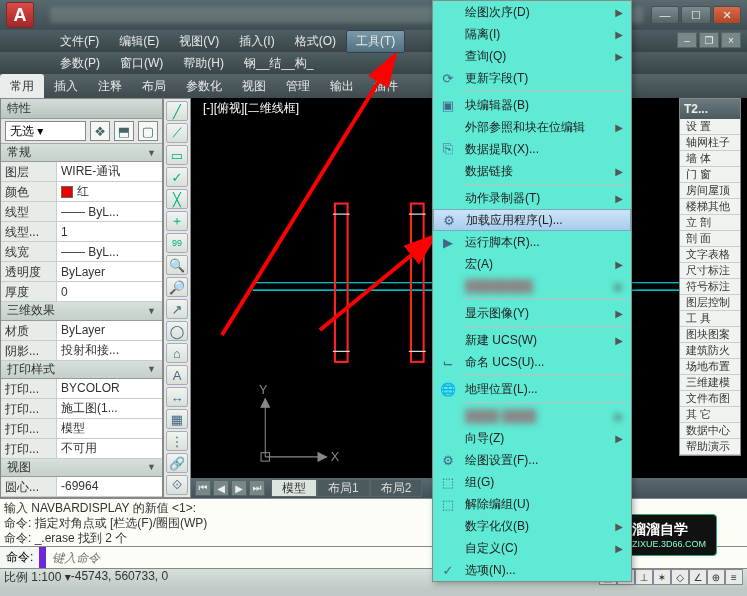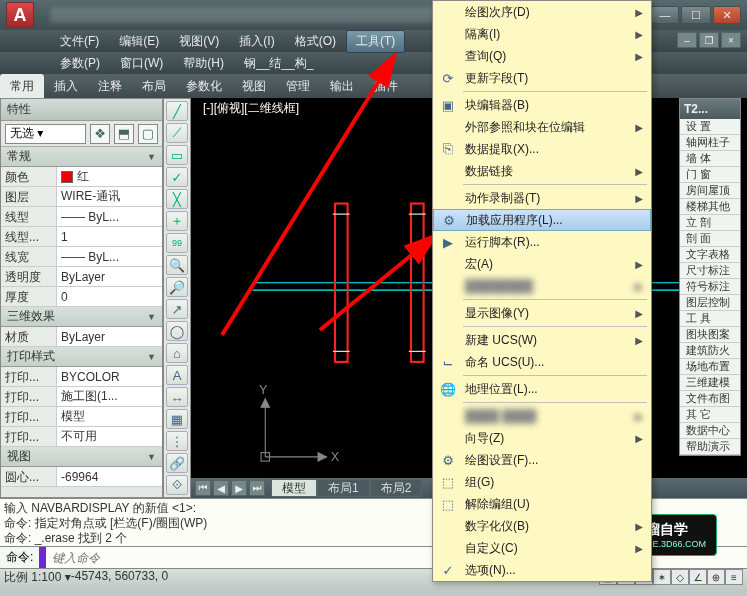--- a/index.html
+++ b/index.html
@@ -57,21 +57,21 @@
 .cmdhist{height:48px;background:#fdfdf8;border-top:1px solid #888;color:#333;padding:2px 4px;font-size:11px;line-height:15px;overflow:hidden}
 .cmdline{height:22px;background:#fdfdf8;display:flex;align-items:center;border-top:1px solid #888}
 .cmdline .lbl{background:#f4f8f4;padding:2px 6px;border-right:7px solid #6d28d9}
 .cmdline input{flex:1;border:none;background:#fdfdf8;padding:2px 6px;outline:none;font-style:italic;color:#888}
 
 
 .statusbar{height:22px;background:linear-gradient(#d8e0dc,#c0c8c4);display:flex;border-top:1px solid #888;padding:0 4px;color:#333;font-size:11px}
 .sb-btn{width:18px;height:16px;border:1px solid #889;background:#e8ece8;display:flex;align-items:center;justify-content:center;font-size:10px}
 
 
-.menu-overlay{position:absolute;left:432px;top:0;width:220px;background:#fef9c3;border:1px solid #8a8a8a;box-shadow:2px 2px 6px rgba(0,0,0,.3);z-index:100}
+.menu-overlay{position:absolute;left:432px;top:0;width:200px;background:#5eead4;border:1px solid #8a8a8a;box-shadow:2px 2px 6px rgba(0,0,0,.3);z-index:100}
 .mrow{height:22px;display:flex;align-items:center;padding:0 8px 0 32px;position:relative;color:#222}
 .mrow .mi-ico{position:absolute;left:6px;width:18px;height:18px;display:flex;align-items:center;justify-content:center;font-size:13px;color:#468}
 .mrow .arrow{margin-left:auto;color:#555;font-size:10px}
 .msep{height:1px;background:#c0c0c0;margin:2px 4px 2px 30px}
 .mrow.blur{filter:blur(3px);color:#888}
 .mrow.hi{background:linear-gradient(#cde4f8,#a8cdee);border:1px solid #7ab;height:22px}
 
 
 .rightpanel{position:absolute;right:6px;top:98px;width:62px;background:#e4e8e4;border:1px solid #888;display:flex;flex-direction:column}
 .rp-title{background:linear-gradient(#6a7a7e,#4a5a5e);height:20px;color:#eee;display:flex;align-items:center;padding:0 4px;font-weight:bold}
@@ -156,30 +156,30 @@
         <div class="sel-ico">❖</div>
         <div class="sel-ico">⬒</div>
         <div class="sel-ico">▢</div>
       </div>
       <div class="props-section">
           <span>常规</span>
           <span class="chev">▼</span>
         </div>
       <div id="rows-general">
           <div class="prow">
+            <div class="pk">图层</div>
+            <div class="pv">
+              <span>WIRE-通讯</span>
+            </div>
+          </div>
+          <div class="prow">
             <div class="pk">颜色</div>
             <div class="pv">
               <span class="swatch"></span>
               <span>红</span>
-            </div>
-          </div>
-          <div class="prow">
-            <div class="pk">图层</div>
-            <div class="pv">
-              <span>WIRE-通讯</span>
             </div>
           </div>
           <div class="prow">
             <div class="pk">线型</div>
             <div class="pv">
               <span>—— ByL...</span>
             </div>
           </div>
           <div class="prow">
             <div class="pk">线型...</div>
@@ -208,20 +208,26 @@
         </div>
       <div class="props-section">
           <span>三维效果</span>
           <span class="chev">▼</span>
         </div>
       <div id="rows-3d">
           <div class="prow">
             <div class="pk">材质</div>
             <div class="pv">
               <span>ByLayer</span>
+            </div>
+          </div>
+          <div class="prow">
+            <div class="pk">阴影...</div>
+            <div class="pv">
+              <span>投射和接...</span>
             </div>
           </div>
         </div>
       <div class="props-section">
           <span>打印样式</span>
           <span class="chev">▼</span>
         </div>
       <div id="rows-print">
           <div class="prow">
             <div class="pk">打印...</div>

